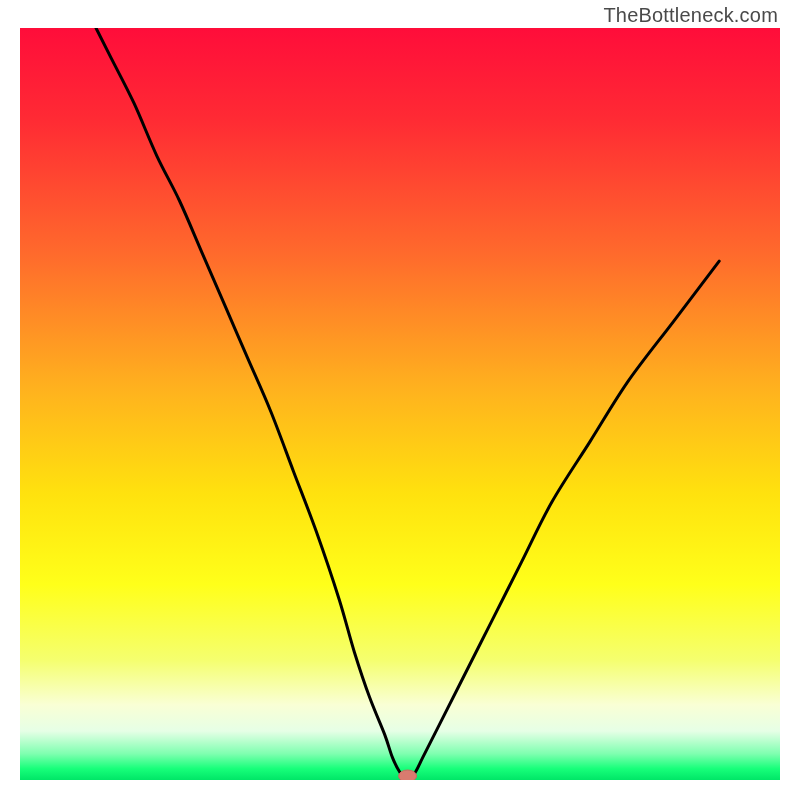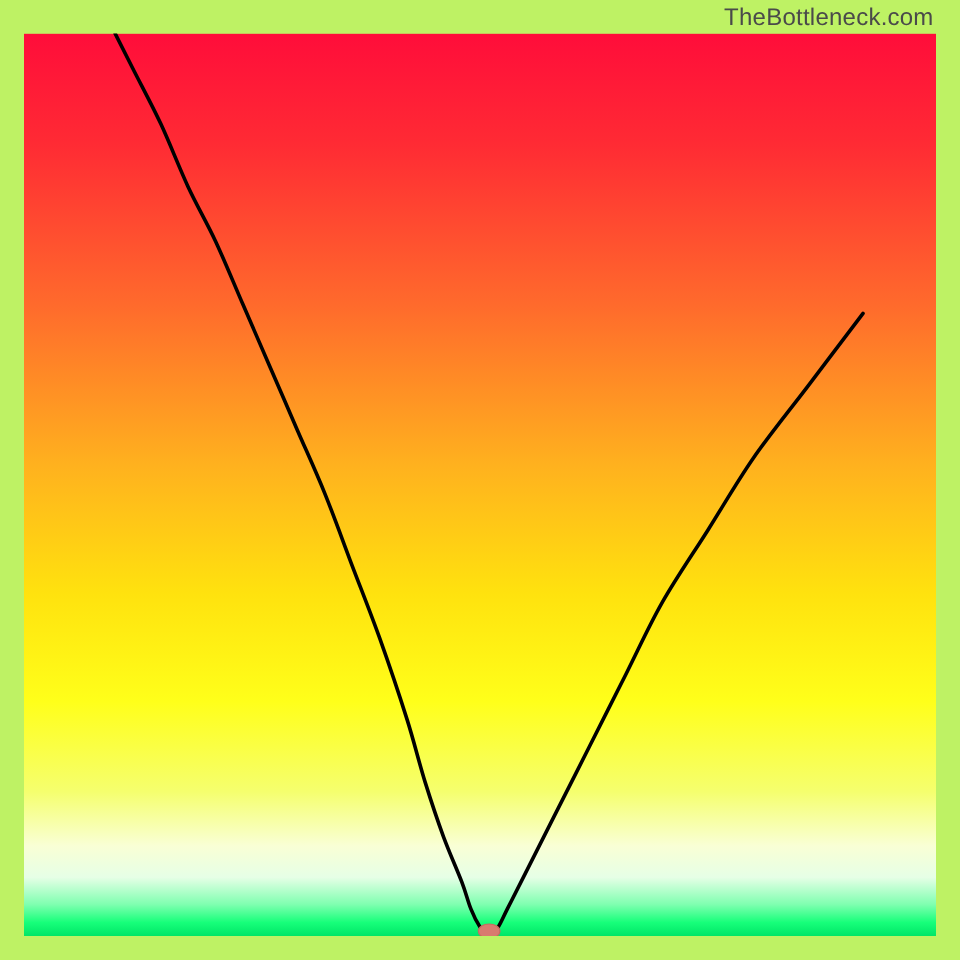--- a/index.html
+++ b/index.html
@@ -8,21 +8,21 @@
     width: 800px;
     height: 800px;
     background: #000;
     overflow: hidden;
     font-family: -apple-system, BlinkMacSystemFont, "Segoe UI", Arial, sans-serif;
   }
   .frame {
     position: relative;
     width: 800px;
     height: 800px;
-    background: #bef264;
+    background: #ffffff;
   }
   .watermark {
     position: absolute;
     top: 4px;
     right: 22px;
     color: #4a4a4a;
     font-size: 20px;
     font-weight: 500;
     letter-spacing: 0.2px;
     z-index: 10;

